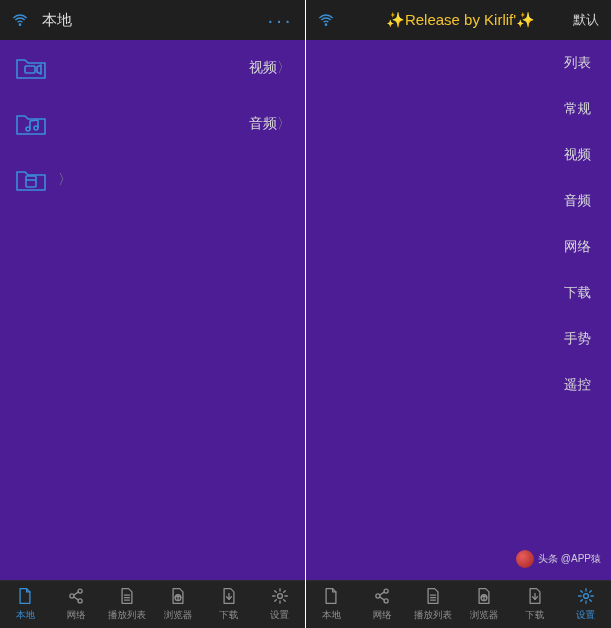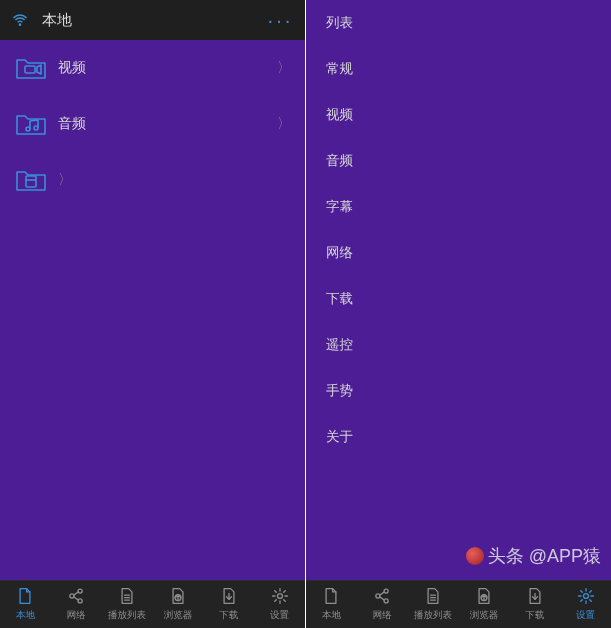--- a/index.html
+++ b/index.html
@@ -27,21 +27,21 @@
       padding: 0 12px;
       color: #f4c430;
       font-size: 14px;
     }
     .wifi-ic { color: #3a8fd6; margin-right: 14px; display:flex; align-items:center; }
     .wifi-ic svg { width:16px; height:16px; }
     .title-left { color: #dcdcdc; font-size: 15px; }
     .title-center { flex:1; text-align:center; color: #f4c430; font-size:15px; font-weight:500; }
     .hdr-action { color:#3a8fd6; font-size:20px; letter-spacing:2px; margin-left:auto; cursor:pointer; }
     .hdr-btn { color:#d0d0d0; font-size:13px; margin-left:auto; cursor:pointer; }
-    .content { flex:1; overflow:hidden; }
+    .content { flex:1; overflow:hidden;text-align:right; }
     .folder-row {
       display:flex; align-items:center;
       padding: 14px 14px;
       cursor:pointer;
     }
     .folder-ic { width:34px; height:28px; margin-right:10px; }
     .folder-ic svg { width:34px; height:28px; }
     .folder-label { color:#d8d8d8; font-size:14px; flex:1; }
     .chev { color:#888; font-size:14px; }
     .menu-item {
@@ -66,21 +66,21 @@
       font-size:9.5px;
       cursor:pointer;
       gap:2px;
     }
     .nav-item.active { color:#3a8fd6; }
     .nav-item svg { width:18px; height:18px; }
     .watermark {
       position:absolute;
       right:10px; bottom:60px;
       color: rgba(230,230,230,0.85);
-      font-size:18px;
+      font-size:10px;
       display:flex;
       align-items:center;
       gap:4px;
       pointer-events:none;
     }
     .watermark .avatar {
       width:18px; height:18px; border-radius:50%;
       background: radial-gradient(circle at 35% 35%, #e95d5d, #a02020);
       display:inline-block;
     }
@@ -178,31 +178,41 @@
         <span><svg viewBox="0 0 22 22">
             <circle stroke="currentColor" stroke-width="1.6" fill="none" stroke-linejoin="round" stroke-linecap="round" cx="11" cy="11" r="3"></circle>
             <path stroke="currentColor" stroke-width="1.6" fill="none" stroke-linejoin="round" stroke-linecap="round" d="M11 2v3M11 17v3M2 11h3M17 11h3M4.5 4.5l2 2M15.5 15.5l2 2M17.5 4.5l-2 2M6.5 15.5l-2 2"></path>
           </svg></span>
         <span>设置</span>
       </div>
     </div>
 </div>
 
 <div class="pane">
+  <div class="header">
+    <span class="wifi-ic">
+      <svg viewBox="0 0 24 24" fill="none" stroke="currentColor" stroke-width="2">
+          <path d="M2 9c6-6 14-6 20 0"></path>
+          <path d="M5 12c4-4 10-4 14 0"></path>
+          <path d="M8.5 15.5c2-2 5-2 7 0"></path>
+          <circle cx="12" cy="19" r="1" fill="currentColor"></circle>
+        </svg>
+    </span>
+    <span class="title-center">✨Release by Kirlif'✨</span>
+    <span class="hdr-btn">默认</span>
+  </div>
   <div class="content" id="menu-list">
       <div class="menu-item">列表</div>
       <div class="menu-item">常规</div>
       <div class="menu-item">视频</div>
       <div class="menu-item">音频</div>
-      <div class="menu-item">字幕</div>
       <div class="menu-item">网络</div>
       <div class="menu-item">下载</div>
+      <div class="menu-item">手势</div>
       <div class="menu-item">遥控</div>
-      <div class="menu-item">手势</div>
-      <div class="menu-item">关于</div>
     </div>
   <div class="bottom-nav" id="nav-right">
       <div class="nav-item">
         <span><svg viewBox="0 0 22 22">
             <path stroke="currentColor" stroke-width="1.6" fill="none" stroke-linejoin="round" stroke-linecap="round" d="M5 2h8l4 4v14H5z"></path>
             <path stroke="currentColor" stroke-width="1.6" fill="none" stroke-linejoin="round" stroke-linecap="round" d="M13 2v4h4"></path>
           </svg></span>
         <span>本地</span>
       </div>
       <div class="nav-item">

